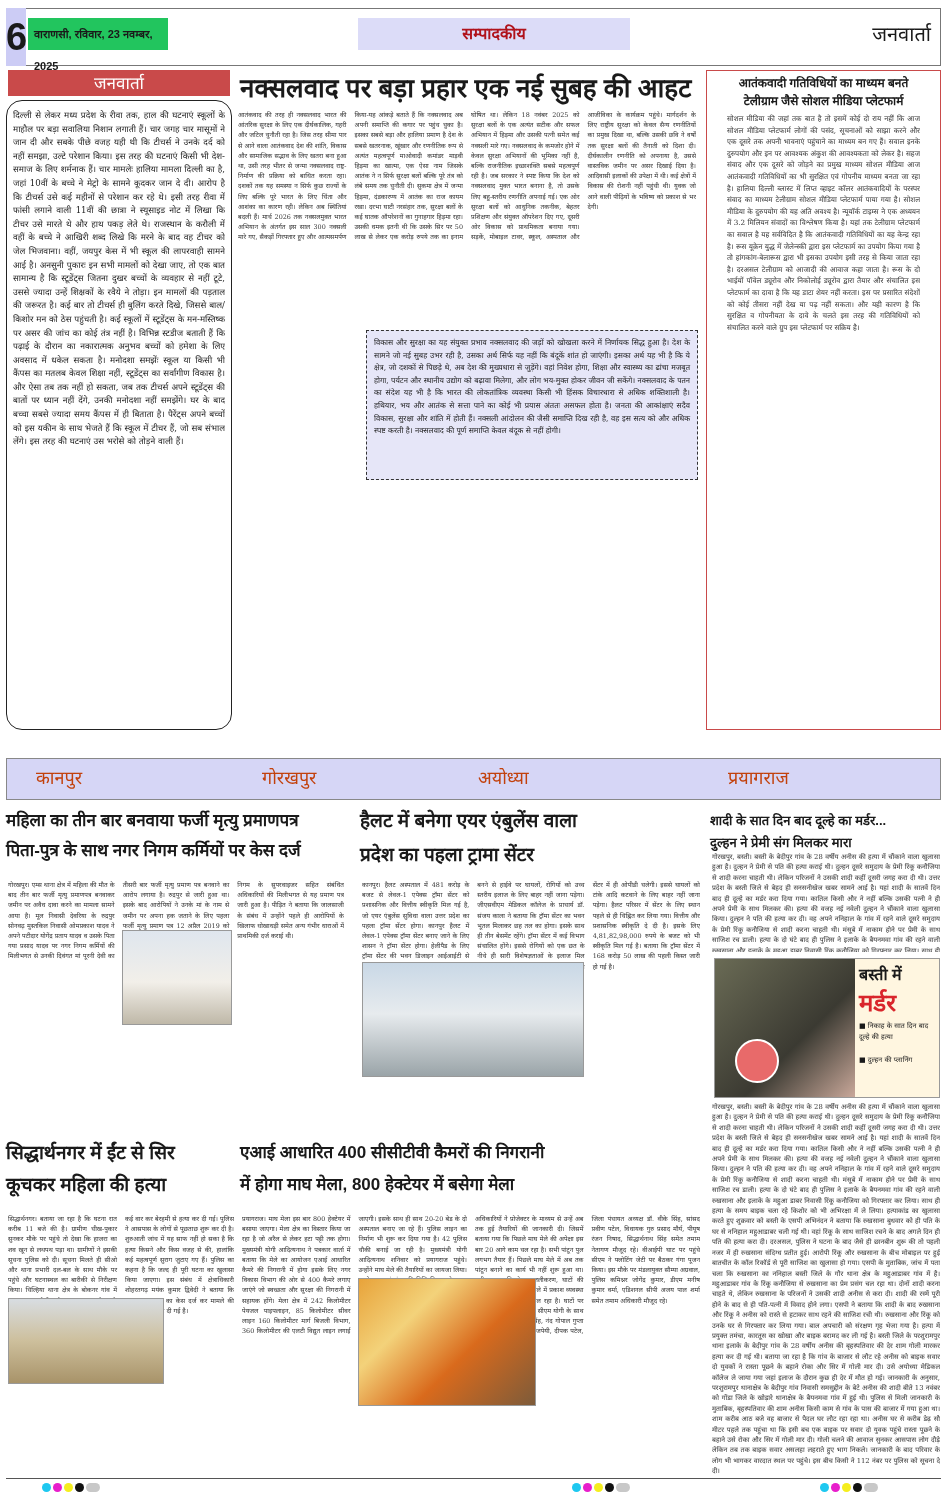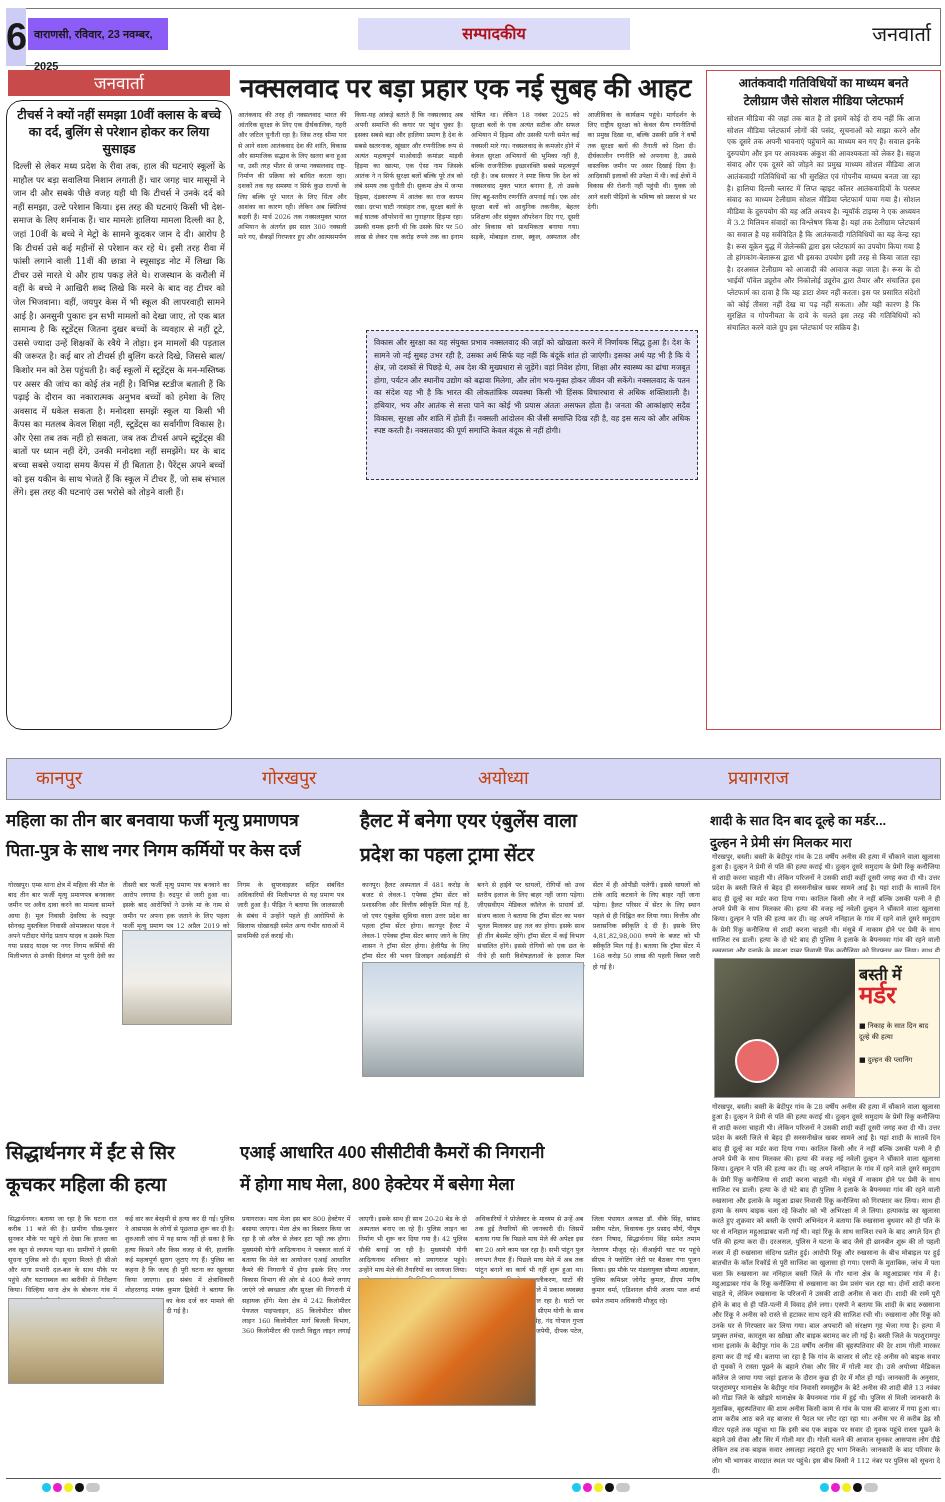--- a/index.html
+++ b/index.html
@@ -1,20 +1,20 @@
 <!DOCTYPE html>
 <html><head>
 <meta charset="utf-8">
 <style>
   * { box-sizing: border-box; margin: 0; padding: 0; }
   body { width: 945px; height: 1502px; background: #fff; font-family: "DejaVu Sans", sans-serif; color: #1a1a1a; position: relative; overflow: hidden; }
   .abs { position: absolute; }
   .hdr { left: 6px; top: 8px; width: 935px; height: 58px; border: 1px solid #777; }
   .pgnum { left: 6px; top: 8px; width: 20px; height: 58px; background: #ccccf5; font-size: 38px; line-height: 58px; text-align: center; font-family: "Liberation Sans", sans-serif; font-weight: bold; }
-  .date { left: 28px; top: 18px; width: 140px; height: 32px; background: #8b5cf6; font-size: 11px; font-weight: bold; line-height: 32px; padding-left: 6px; font-family: "Liberation Sans", sans-serif; }
+  .date { left: 28px; top: 18px; width: 140px; height: 32px; background: #22c55e; font-size: 11px; font-weight: bold; line-height: 32px; padding-left: 6px; font-family: "Liberation Sans", sans-serif; }
   .sec { left: 358px; top: 18px; width: 272px; height: 32px; background: #dcdcf8; color: #b0121b; font-size: 16px; font-weight: bold; text-align: center; line-height: 32px; }
   .brand { right: 14px; top: 18px; font-size: 20px; line-height: 32px; }
   .redbar { left: 8px; top: 70px; width: 222px; height: 26px; background: #c94a4a; color: #fff; font-size: 17px; text-align: center; line-height: 26px; }
   .leftbox { left: 6px; top: 100px; width: 226px; height: 630px; border: 1.5px solid #222; border-radius: 16px; padding: 6px 6px; }
   .leftbox h2 { font-size: 12.5px; font-weight: bold; text-align: center; line-height: 17px; font-family: "Liberation Sans", sans-serif; }
   .body { font-size: 8.6px; line-height: 13.6px; text-align: justify; font-family: "DejaVu Serif", serif; }
   .small { font-size: 6.4px; line-height: 10.2px; text-align: justify; font-family: "DejaVu Serif", serif; color: #333; }
   .mainhead { left: 240px; top: 70px; width: 460px; font-size: 26px; font-weight: bold; line-height: 36px; white-space: nowrap; font-family: "Liberation Sans", sans-serif; }
   .cols4 { left: 238px; top: 110px; width: 458px; column-count: 4; column-gap: 8px; height: 620px; }
   .callout { left: 366px; top: 330px; width: 332px; height: 150px; background: #e6e6f8; border: 1.5px dashed #333; padding: 6px 7px; font-size: 7.6px; line-height: 12.6px; text-align: justify; font-family: "DejaVu Serif", serif; }
@@ -33,21 +33,20 @@
 <body>
 
 <div class="abs hdr"></div>
 <div class="abs pgnum">6</div>
 <div class="abs date">वाराणसी, रविवार, 23 नवम्बर, 2025</div>
 <div class="abs sec">सम्पादकीय</div>
 <div class="abs brand">जनवार्ता</div>
 
 <div class="abs redbar">जनवार्ता</div>
 <div class="abs leftbox">
-  <h2>टीचर्स ने क्यों नहीं समझा 10वीं क्लास के बच्चे का दर्द, बुलिंग से परेशान होकर कर लिया सुसाइड</h2>
   <p class="body" style="margin-top:2px;height:590px;overflow:hidden;">दिल्ली से लेकर मध्य प्रदेश के रीवा तक, हाल की घटनाएं स्कूलों के माहौल पर बड़ा सवालिया निशान लगाती हैं। चार जगह चार मासूमों ने जान दी और सबके पीछे वजह यही थी कि टीचर्स ने उनके दर्द को नहीं समझा, उल्टे परेशान किया। इस तरह की घटनाएं किसी भी देश-समाज के लिए शर्मनाक हैं। चार मामलेः हालिया मामला दिल्ली का है, जहां 10वीं के बच्चे ने मेट्रो के सामने कूदकर जान दे दी। आरोप है कि टीचर्स उसे कई महीनों से परेशान कर रहे थे। इसी तरह रीवा में फांसी लगाने वाली 11वीं की छात्रा ने स्यूसाइड नोट में लिखा कि टीचर उसे मारते थे और हाथ पकड़ लेते थे। राजस्थान के करौली में वहीं के बच्चे ने आखिरी शब्द लिखे कि मरने के बाद वह टीचर को जेल भिजवाना। वहीं, जयपुर केस में भी स्कूल की लापरवाही सामने आई है। अनसुनी पुकारः इन सभी मामलों को देखा जाए, तो एक बात सामान्य है कि स्टूडेंट्स जितना दुखर बच्चों के व्यवहार से नहीं टूटे, उससे ज्यादा उन्हें शिक्षकों के रवैये ने तोड़ा। इन मामलों की पड़ताल की जरूरत है। कई बार तो टीचर्स ही बुलिंग करते दिखे, जिससे बाल/किशोर मन को ठेस पहुंचती है। कई स्कूलों में स्टूडेंट्स के मन-मस्तिष्क पर असर की जांच का कोई तंत्र नहीं है। विभिन्न स्टडीज बताती हैं कि पढ़ाई के दौरान का नकारात्मक अनुभव बच्चों को हमेशा के लिए अवसाद में धकेल सकता है। मनोदशा समझेंः स्कूल या किसी भी कैंपस का मतलब केवल शिक्षा नहीं, स्टूडेंट्स का सर्वांगीण विकास है। और ऐसा तब तक नहीं हो सकता, जब तक टीचर्स अपने स्टूडेंट्स की बातों पर ध्यान नहीं देंगे, उनकी मनोदशा नहीं समझेंगे। घर के बाद बच्चा सबसे ज्यादा समय कैंपस में ही बिताता है। पैरेंट्स अपने बच्चों को इस यकीन के साथ भेजते हैं कि स्कूल में टीचर हैं, जो सब संभाल लेंगे। इस तरह की घटनाएं उस भरोसे को तोड़ने वाली हैं।</p>
 </div>
 
 <div class="abs mainhead">नक्सलवाद पर बड़ा प्रहार एक नई सुबह की आहट</div>
 <div class="abs cols4 small" style="overflow:hidden;">आतंकवाद की तरह ही नक्सलवाद भारत की आंतरिक सुरक्षा के लिए एक दीर्घकालिक, गहरी और जटिल चुनौती रहा है। जिस तरह सीमा पार से आने वाला आतंकवाद देश की शांति, विकास और सामाजिक सद्भाव के लिए खतरा बना हुआ था, उसी तरह भीतर से जन्मा नक्सलवाद राष्ट्र-निर्माण की प्रक्रिया को बाधित करता रहा। दशकों तक यह समस्या न सिर्फ कुछ राज्यों के लिए बल्कि पूरे भारत के लिए चिंता और आशंका का कारण रही। लेकिन अब स्थितियां बदली हैं। मार्च 2026 तक नक्सलमुक्त भारत अभियान के अंतर्गत इस साल 300 नक्सली मारे गए, सैकड़ों गिरफ्तार हुए और आत्मसमर्पण किया-यह आंकड़े बताते हैं कि नक्सलवाद अब अपनी समाप्ति की कगार पर पहुंच चुका है। इसका सबसे बड़ा और हालिया प्रमाण है देश के सबसे खतरनाक, खूंखार और रणनीतिक रूप से अत्यंत महत्वपूर्ण माओवादी कमांडर माड़वी हिड़मा का खात्मा, एक ऐसा नाम जिसके आतंक ने न सिर्फ सुरक्षा बलों बल्कि पूरे तंत्र को लंबे समय तक चुनौती दी। सुकमा क्षेत्र में जन्मा हिड़मा, दंडकारण्य में आतंक का राज कायम रखा। दरभा घाटी नरसंहार तक, सुरक्षा बलों के कई घातक ऑपरेशनों का गुनाहगार हिड़मा रहा। उसकी धमक इतनी थी कि उसके सिर पर 50 लाख से लेकर एक करोड़ रुपये तक का इनाम घोषित था। लेकिन 18 नवंबर 2025 को सुरक्षा बलों के एक अत्यंत सटीक और सफल अभियान में हिड़मा और उसकी पत्नी समेत कई नक्सली मारे गए। नक्सलवाद के कमजोर होने में केवल सुरक्षा अभियानों की भूमिका नहीं है, बल्कि राजनीतिक इच्छाशक्ति सबसे महत्वपूर्ण रही है। जब सरकार ने स्पष्ट किया कि देश को नक्सलवाद मुक्त भारत बनाना है, तो उसके लिए बहु-स्तरीय रणनीति अपनाई गई। एक ओर सुरक्षा बलों को आधुनिक तकनीक, बेहतर प्रशिक्षण और संयुक्त ऑपरेशन दिए गए, दूसरी ओर विकास को प्राथमिकता बनाया गया। सड़कें, मोबाइल टावर, स्कूल, अस्पताल और आजीविका के कार्यक्रम पहुंचे। मार्गदर्शन के लिए राष्ट्रीय सुरक्षा को केवल सैन्य रणनीतियों का प्रमुख दिखा था, बल्कि उसकी छवि ने वर्षों तक सुरक्षा बलों की तैनाती को दिशा दी। दीर्घकालीन रणनीति को अपनाया है, उससे वास्तविक जमीन पर असर दिखाई दिया है। आदिवासी इलाकों की उपेक्षा में थी। कई क्षेत्रों में विकास की रोशनी नहीं पहुंची थी। युवक जो आने वाली पीढ़ियों के भविष्य को प्रकाश से भर देगी।</div>
 <div class="abs callout" style="overflow:hidden;">विकास और सुरक्षा का यह संयुक्त प्रभाव नक्सलवाद की जड़ों को खोखला करने में निर्णायक सिद्ध हुआ है। देश के सामने जो नई सुबह उभर रही है, उसका अर्थ सिर्फ यह नहीं कि बंदूकें शांत हो जाएंगी। इसका अर्थ यह भी है कि ये क्षेत्र, जो दशकों से पिछड़े थे, अब देश की मुख्यधारा से जुड़ेंगे। वहां निवेश होगा, शिक्षा और स्वास्थ्य का ढांचा मजबूत होगा, पर्यटन और स्थानीय उद्योग को बढ़ावा मिलेगा, और लोग भय-मुक्त होकर जीवन जी सकेंगे। नक्सलवाद के पतन का संदेश यह भी है कि भारत की लोकतांत्रिक व्यवस्था किसी भी हिंसक विचारधारा से अधिक शक्तिशाली है। हथियार, भय और आतंक से सत्ता पाने का कोई भी प्रयास अंततः असफल होता है। जनता की आकांक्षाएं सदैव विकास, सुरक्षा और शांति में होती हैं। नक्सली आंदोलन की जैसी समाप्ति दिख रही है, वह इस सत्य को और अधिक स्पष्ट करती है। नक्सलवाद की पूर्ण समाप्ति केवल बंदूक से नहीं होगी।</div>
 
 <div class="abs rightbox">
   <h3>आतंकवादी गतिविधियों का माध्यम बनते टेलीग्राम जैसे सोशल मीडिया प्लेटफार्म</h3>
   <p class="small" style="font-size:7.2px;line-height:11.6px;margin-top:3px;height:618px;overflow:hidden;">सोशल मीडिया की जहां तक बात है तो इसमें कोई दो राय नहीं कि आज सोशल मीडिया प्लेटफार्म लोगों की पसंद, सूचनाओं को साझा करने और एक दूसरे तक अपनी भावनाएं पहुंचाने का माध्यम बन गए हैं। सवाल इनके दुरुपयोग और इन पर आवश्यक अंकुश की आवश्यकता को लेकर है। सहज संवाद और एक दूसरे को जोड़ने का प्रमुख माध्यम सोशल मीडिया आज आतंकवादी गतिविधियों का भी सुरक्षित एवं गोपनीय माध्यम बनता जा रहा है। हालिया दिल्ली ब्लास्ट में लिप्त व्हाइट कॉलर आतंकवादियों के परस्पर संवाद का माध्यम टेलीग्राम सोशल मीडिया प्लेटफार्म पाया गया है। सोशल मीडिया के दुरुपयोग की यह अति अवश्य है। न्यूयॉर्क टाइम्स ने एक अध्ययन में 3.2 मिलियन संवादों का विश्लेषण किया है। यहां तक टेलीग्राम प्लेटफार्म का सवाल है यह सर्वविदित है कि आतंकवादी गतिविधियों का यह केन्द्र रहा है। रूस यूक्रेन युद्ध में जेलेन्स्की द्वारा इस प्लेटफार्म का उपयोग किया गया है तो हांगकांग-बेलारूस द्वारा भी इसका उपयोग इसी तरह से किया जाता रहा है। दरअसल टेलीग्राम को आजादी की आवाज कहा जाता है। रूस के दो भाईयों पॉवेल ड्यूरोव और निकोलोई ड्यूरोव द्वारा तैयार और संचालित इस प्लेटफार्म का दावा है कि यह डाटा शेयर नहीं करता। इस पर प्रसारित संदेशों को कोई तीसरा नहीं देख या पढ़ नहीं सकता। और यही कारण है कि सुरक्षित व गोपनीयता के दावे के चलते इस तरह की गतिविधियों को संचालित करने वाले ग्रुप इस प्लेटफार्म पर सक्रिय है।</p>
@@ -69,21 +68,21 @@
 <div class="abs small" style="left:362px;top:880px;width:338px;height:252px;column-count:3;column-gap:8px;overflow:hidden;">कानपुर। हैलट अस्पताल में 481 करोड़ के बजट से लेवल-1 एपेक्स ट्रॉमा सेंटर को प्रशासनिक और वित्तीय स्वीकृति मिल गई है, जो एयर एंबुलेंस सुविधा वाला उत्तर प्रदेश का पहला ट्रॉमा सेंटर होगा। कानपुर हैलट में लेवल-1 एपेक्स ट्रॉमा सेंटर बनाए जाने के लिए शासन ने ट्रॉमा सेंटर होगा। हेलीपैड के लिए ट्रॉमा सेंटर की भवन डिजाइन आईआईटी से चेक कराने के लिए कहा गया है। ट्रॉमा सेंटर बनने से हाईवे पर घायलों, रोगियों को उच्च स्तरीय इलाज के लिए बाहर नहीं जाना पड़ेगा। जीएसवीएम मेडिकल कॉलेज के प्राचार्य डॉ. संजय काला ने बताया कि ट्रॉमा सेंटर का भवन भूतल मिलाकर छह तल का होगा। इसके साथ ही तीन बेसमेंट रहेंगे। ट्रॉमा सेंटर में कई विभाग संचालित होंगे। इससे रोगियों को एक छत के नीचे ही सारी विशेषज्ञताओं के इलाज मिल जाएंगे। रोगी को कहीं जाना नहीं पड़ेगा। ट्रॉमा सेंटर में ही ओपीडी चलेगी। इससे घायलों को टांके आदि कटवाने के लिए बाहर नहीं जाना पड़ेगा। हैलट परिसर में सेंटर के लिए स्थान पहले से ही चिह्नित कर लिया गया। वित्तीय और प्रशासनिक स्वीकृति दे दी है। इसके लिए 4,81,82,98,000 रुपये के बजट को भी स्वीकृति मिल गई है। बताया कि ट्रॉमा सेंटर में 168 करोड़ 50 लाख की पहली किस्त जारी हो गई है।</div>
 <div class="abs img" style="left:362px;top:962px;width:222px;height:115px;background:linear-gradient(180deg,#c9d8e6,#e7ebee 45%,#9aa4a8);"></div>
 
 <div class="abs h2k" style="left:710px;top:808px;width:232px;font-size:13px;">शादी के सात दिन बाद दूल्हे का मर्डर...</div>
 <div class="abs h2k" style="left:710px;top:830px;width:232px;font-size:13px;">दुल्हन ने प्रेमी संग मिलकर मारा</div>
 <div class="abs small" style="left:712px;top:852px;width:228px;height:100px;overflow:hidden;font-size:6.8px;line-height:10.4px;">गोरखपुर, बस्ती। बस्ती के बेदीपुर गांव के 28 वर्षीय अनीस की हत्या में चौंकाने वाला खुलासा हुआ है। दुल्हन ने प्रेमी से पति की हत्या कराई थी। दुल्हन दूसरे समुदाय के प्रेमी रिंकू कनौजिया से शादी करना चाहती थी। लेकिन परिजनों ने उसकी शादी कहीं दूसरी जगह करा दी थी। उत्तर प्रदेश के बस्ती जिले से बेहद ही सनसनीखेज खबर सामने आई है। यहां शादी के सातवें दिन बाद ही दूल्हे का मर्डर करा दिया गया। कातिल किसी और ने नहीं बल्कि उसकी पत्नी ने ही अपने प्रेमी के साथ मिलकर की। हत्या की वजह नई नवेली दुल्हन ने चौंकाने वाला खुलासा किया। दुल्हन ने पति की हत्या कर दी। वह अपने ननिहाल के गांव में रहने वाले दूसरे समुदाय के प्रेमी रिंकू कनौजिया से शादी करना चाहती थी। मंसूबे में नाकाम होने पर प्रेमी के साथ साजिश रच डाली। हत्या के दो घंटे बाद ही पुलिस ने इलाके के बैयनमवा गांव की रहने वाली रुखसाना और इलाके के महुआ डाबर निवासी रिंकू कनौजिया को गिरफ्तार कर लिया। साथ ही हत्या के समय बाइक चला रहे किशोर को भी अभिरक्षा में ले लिया। हत्याकांड का खुलासा करते हुए शुक्रवार को बस्ती के एसपी अभिनंदन ने बताया कि रुखसाना बुधवार को ही पति के घर से ननिहाल महुआडाबर चली गई थी। वहां रिंकू के साथ साजिश रचने के बाद अगले दिन ही पति की हत्या करा दी। दरअसल, पुलिस ने घटना के बाद जैसे ही छानबीन शुरू की तो पहली नजर में ही रुखसाना संदिग्ध प्रतीत हुई। आरोपी रिंकू और रुखसाना के बीच मोबाइल पर हुई बातचीत के कॉल रिकॉर्ड से पूरी साजिश का खुलासा हो गया। एसपी के मुताबिक, जांच में पता चला कि रुखसाना का ननिहाल बस्ती जिले के गौर थाना क्षेत्र के महुआडाबर गांव में है। महुआडाबर गांव के रिंकू कनौजिया से रुखसाना का प्रेम प्रसंग चल रहा था। दोनों शादी करना चाहते थे, लेकिन रुखसाना के परिजनों ने उसकी शादी अनीस से करा दी। शादी की रस्में पूरी होने के बाद से ही पति-पत्नी में विवाद होने लगा। एसपी ने बताया कि शादी के बाद रुखसाना और रिंकू ने अनीस को रास्ते से हटाकर साथ रहने की साजिश रची थी। रुखसाना और रिंकू को उनके घर से गिरफ्तार कर लिया गया। बाल अपचारी को संरक्षण गृह भेजा गया है। हत्या में प्रयुक्त तमंचा, कारतूस का खोखा और बाइक बरामद कर ली गई है। बस्ती जिले के परशुरामपुर थाना इलाके के बेदीपुर गांव के 28 वर्षीय अनीस की बृहस्पतिवार की देर शाम गोली मारकर हत्या कर दी गई थी। बताया जा रहा है कि गांव के बाजार से लौट रहे अनीस को बाइक सवार दो युवकों ने रास्ता पूछने के बहाने रोका और सिर में गोली मार दी। उसे अयोध्या मेडिकल कॉलेज ले जाया गया जहां इलाज के दौरान कुछ ही देर में मौत हो गई। जानकारी के अनुसार, परशुरामपुर थानाक्षेत्र के बेदीपुर गांव निवासी समसुद्दीन के बेटे अनीस की शादी बीते 13 नवंबर को गोंडा जिले के खोड़ारे थानाक्षेत्र के बैयनमवा गांव में हुई थी। पुलिस से मिली जानकारी के मुताबिक, बृहस्पतिवार की शाम अनीस किसी काम से गांव के पास की बाजार में गया हुआ था। शाम करीब आठ बजे वह बाजार से पैदल घर लौट रहा रहा था। अनीस घर से करीब डेढ़ सौ मीटर पहले तक पहुंचा था कि इसी बच एक बाइक पर सवार दो युवक पहुंचे रास्ता पूछने के बहाने उसे रोका और सिर में गोली मार दी। गोली चलने की आवाज सुनकर आसपास लोग दौड़े लेकिन तब तक बाइक सवार असलहा लहराते हुए भाग निकले। जानकारी के बाद परिवार के लोग भी भागकर वारदात स्थल पर पहुंचे। इस बीच किसी ने 112 नंबर पर पुलिस को सूचना दे दी।</div>
 <div class="abs murderbox" style="left:714px;top:958px;width:226px;height:140px;padding-left:44px;">
   <div style="position:absolute;left:0;top:0;width:140px;height:138px;background:linear-gradient(135deg,#6a6b55,#3b3a32 60%,#c9a89a);"></div>
   <div style="position:absolute;left:20px;top:80px;width:44px;height:44px;border-radius:50%;background:#e86a6a;border:2px solid #fff;"></div>
   <div style="position:absolute;left:144px;top:4px;font-size:16px;font-weight:bold;font-family:'Liberation Sans',sans-serif;">बस्ती में</div>
-  <div style="position:absolute;left:144px;top:18px;font-size:24px;font-weight:bold;color:#d9252b;font-family:'Liberation Sans',sans-serif;">मर्डर</div>
+  <div style="position:absolute;left:144px;top:26px;font-size:24px;font-weight:bold;color:#d9252b;font-family:'Liberation Sans',sans-serif;">मर्डर</div>
   <div style="position:absolute;left:144px;top:62px;width:78px;font-size:7px;line-height:11px;">■ <span>निकाह के सात दिन बाद दूल्हे की हत्या</span></div>
   <div style="position:absolute;left:144px;top:96px;width:78px;font-size:7px;line-height:11px;">■ <span>दुल्हन की प्लानिंग</span></div>
 </div>
 <div class="abs small" style="left:712px;top:1102px;width:228px;height:372px;overflow:hidden;font-size:6.8px;line-height:10.4px;">गोरखपुर, बस्ती। बस्ती के बेदीपुर गांव के 28 वर्षीय अनीस की हत्या में चौंकाने वाला खुलासा हुआ है। दुल्हन ने प्रेमी से पति की हत्या कराई थी। दुल्हन दूसरे समुदाय के प्रेमी रिंकू कनौजिया से शादी करना चाहती थी। लेकिन परिजनों ने उसकी शादी कहीं दूसरी जगह करा दी थी। उत्तर प्रदेश के बस्ती जिले से बेहद ही सनसनीखेज खबर सामने आई है। यहां शादी के सातवें दिन बाद ही दूल्हे का मर्डर करा दिया गया। कातिल किसी और ने नहीं बल्कि उसकी पत्नी ने ही अपने प्रेमी के साथ मिलकर की। हत्या की वजह नई नवेली दुल्हन ने चौंकाने वाला खुलासा किया। दुल्हन ने पति की हत्या कर दी। वह अपने ननिहाल के गांव में रहने वाले दूसरे समुदाय के प्रेमी रिंकू कनौजिया से शादी करना चाहती थी। मंसूबे में नाकाम होने पर प्रेमी के साथ साजिश रच डाली। हत्या के दो घंटे बाद ही पुलिस ने इलाके के बैयनमवा गांव की रहने वाली रुखसाना और इलाके के महुआ डाबर निवासी रिंकू कनौजिया को गिरफ्तार कर लिया। साथ ही हत्या के समय बाइक चला रहे किशोर को भी अभिरक्षा में ले लिया। हत्याकांड का खुलासा करते हुए शुक्रवार को बस्ती के एसपी अभिनंदन ने बताया कि रुखसाना बुधवार को ही पति के घर से ननिहाल महुआडाबर चली गई थी। वहां रिंकू के साथ साजिश रचने के बाद अगले दिन ही पति की हत्या करा दी। दरअसल, पुलिस ने घटना के बाद जैसे ही छानबीन शुरू की तो पहली नजर में ही रुखसाना संदिग्ध प्रतीत हुई। आरोपी रिंकू और रुखसाना के बीच मोबाइल पर हुई बातचीत के कॉल रिकॉर्ड से पूरी साजिश का खुलासा हो गया। एसपी के मुताबिक, जांच में पता चला कि रुखसाना का ननिहाल बस्ती जिले के गौर थाना क्षेत्र के महुआडाबर गांव में है। महुआडाबर गांव के रिंकू कनौजिया से रुखसाना का प्रेम प्रसंग चल रहा था। दोनों शादी करना चाहते थे, लेकिन रुखसाना के परिजनों ने उसकी शादी अनीस से करा दी। शादी की रस्में पूरी होने के बाद से ही पति-पत्नी में विवाद होने लगा। एसपी ने बताया कि शादी के बाद रुखसाना और रिंकू ने अनीस को रास्ते से हटाकर साथ रहने की साजिश रची थी। रुखसाना और रिंकू को उनके घर से गिरफ्तार कर लिया गया। बाल अपचारी को संरक्षण गृह भेजा गया है। हत्या में प्रयुक्त तमंचा, कारतूस का खोखा और बाइक बरामद कर ली गई है। बस्ती जिले के परशुरामपुर थाना इलाके के बेदीपुर गांव के 28 वर्षीय अनीस की बृहस्पतिवार की देर शाम गोली मारकर हत्या कर दी गई थी। बताया जा रहा है कि गांव के बाजार से लौट रहे अनीस को बाइक सवार दो युवकों ने रास्ता पूछने के बहाने रोका और सिर में गोली मार दी। उसे अयोध्या मेडिकल कॉलेज ले जाया गया जहां इलाज के दौरान कुछ ही देर में मौत हो गई। जानकारी के अनुसार, परशुरामपुर थानाक्षेत्र के बेदीपुर गांव निवासी समसुद्दीन के बेटे अनीस की शादी बीते 13 नवंबर को गोंडा जिले के खोड़ारे थानाक्षेत्र के बैयनमवा गांव में हुई थी। पुलिस से मिली जानकारी के मुताबिक, बृहस्पतिवार की शाम अनीस किसी काम से गांव के पास की बाजार में गया हुआ था। शाम करीब आठ बजे वह बाजार से पैदल घर लौट रहा रहा था। अनीस घर से करीब डेढ़ सौ मीटर पहले तक पहुंचा था कि इसी बच एक बाइक पर सवार दो युवक पहुंचे रास्ता पूछने के बहाने उसे रोका और सिर में गोली मार दी। गोली चलने की आवाज सुनकर आसपास लोग दौड़े लेकिन तब तक बाइक सवार असलहा लहराते हुए भाग निकले। जानकारी के बाद परिवार के लोग भी भागकर वारदात स्थल पर पहुंचे। इस बीच किसी ने 112 नंबर पर पुलिस को सूचना दे दी।</div>
 
 <div class="abs h2k" style="left:6px;top:1140px;width:220px;font-size:19px;">सिद्धार्थनगर में ईंट से सिर</div>
 <div class="abs h2k" style="left:6px;top:1172px;width:220px;font-size:19px;">कूचकर महिला की हत्या</div>
 <div class="abs small" style="left:8px;top:1214px;width:226px;height:260px;column-count:2;column-gap:8px;overflow:hidden;">सिद्धार्थनगर। बताया जा रहा है कि घटना रात करीब 11 बजे की है। ग्रामीण चीख-पुकार सुनकर मौके पर पहुंचे तो देखा कि हाजरा का शव खून से लथपथ पड़ा था। ग्रामीणों ने इसकी सूचना पुलिस को दी। सूचना मिलते ही सीओ और थाना प्रभारी दल-बल के साथ मौके पर पहुंचे और घटनास्थल का बारीकी से निरीक्षण किया। चिल्हिया थाना क्षेत्र के बोकनर गांव में शुक्रवार रात ऐसी दर्दनाक घटना सामने आई, जिसने पूरे इलाके में सनसनी फैला दी। गांव की हाजरा (30) पत्नी कमरुद्दीन की सिर पर ईंट से कई वार कर बेरहमी से हत्या कर दी गई। पुलिस ने आसपास के लोगों से पूछताछ शुरू कर दी है। शुरुआती जांच में यह साफ नहीं हो सका है कि हत्या किसने और किस वजह से की, हालांकि कई महत्वपूर्ण सुराग जुटाए गए हैं। पुलिस का कहना है कि जल्द ही पूरी घटना का खुलासा किया जाएगा। इस संबंध में क्षेत्राधिकारी शोहरतगढ़ मयंक कुमार द्विवेदी ने बताया कि अज्ञात पर हत्या का केस दर्ज कर मामले की छानबीन शुरू कर दी गई है।</div>
 <div class="abs img" style="left:8px;top:1298px;width:156px;height:86px;background:linear-gradient(180deg,#d8dde2,#cdbf9c 50%,#a89369);"></div>
 

